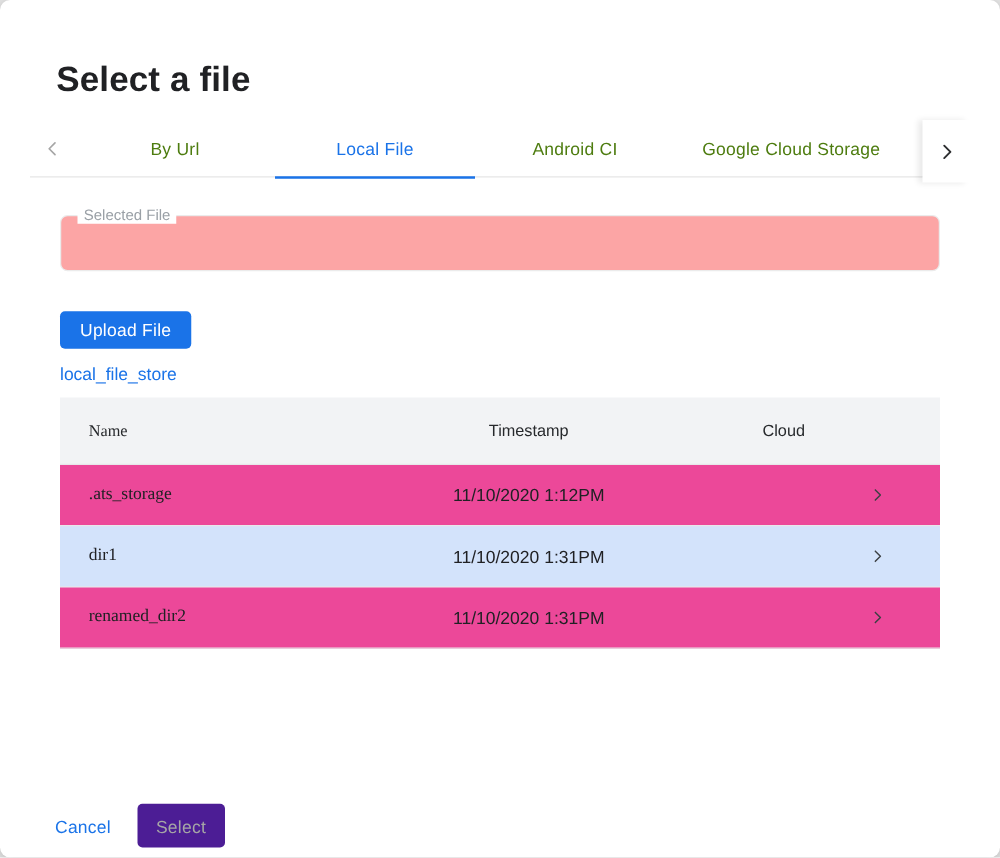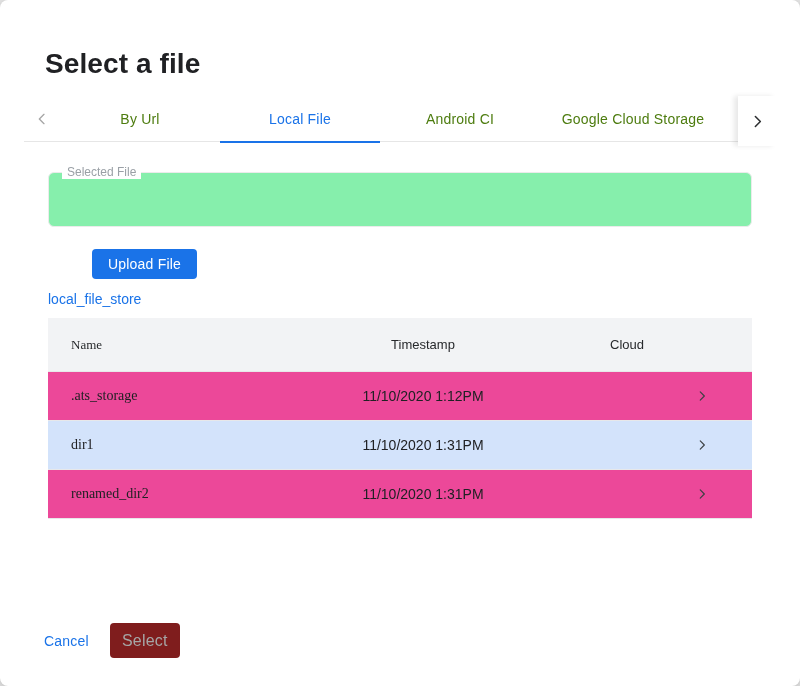--- a/index.html
+++ b/index.html
@@ -50,40 +50,40 @@
   .pager-right {
     position: absolute; right: 0; top: 0; width: 38px; height: 50px;
     display: flex; align-items: center; justify-content: center;
     background: #fff; border: none; cursor: pointer; z-index: 2;
     box-shadow: -4px 0 5px rgba(0,0,0,.09);
   }
   .pager-right svg { stroke: #2d2f31; }
 
   
   .field {
-    position: absolute; left: 48px; right: 48px; top: 172px; height: 55px;
-    border: 1px solid #ebebeb; border-radius: 6px; background: #86efac;
+    position: absolute; left: 48px; right: 48px; top: 172px; height: 45px;
+    border: 1px solid #ebebeb; border-radius: 6px; background: #fca5a5;
   }
   .field-label {
     position: absolute; top: -8px; left: 13px;
     background: #fff; padding: 0 5px;
     font-size: 12px; color: #9aa0a6;
   }
   .field input {
     width: 100%; height: 100%; border: none; outline: none;
     background: transparent; padding: 0 14px;
     font-family: inherit; font-size: 14px; color: #202124;
   }
 
   
   .upload-btn {
     position: absolute; left: 48px; top: 249px; height: 30px;
     padding: 0 16px; background: #1a73e8; color: #ffffff;
     font-family: inherit; font-size: 14px; font-weight: 500;
-    border: none; border-radius: 4px; cursor: pointer; letter-spacing: .2px; margin-left: 44px;
+    border: none; border-radius: 4px; cursor: pointer; letter-spacing: .2px;
   }
   .path-link {
     position: absolute; left: 48px; top: 291px;
     font-size: 14px; color: #1a73e8; text-decoration: none; cursor: pointer;
   }
 
   
   .table { position: absolute; left: 48px; right: 48px; top: 318px; }
   .thead, .trow {
     display: grid;
@@ -102,32 +102,32 @@
   }
   .trow.selected { background: #d3e3fb; }
   .cell-name { padding-left: 23px; font-family: Liberation Serif, serif; }
   .cell-ts { text-align: center; }
   .cell-size { padding-left: 62px; }
   .cell-chevron { display: flex; align-items: center; justify-content: center; }
   .cell-chevron svg { stroke: #3c4043; }
 
   
   .actions {
-    position: absolute; left: 36px; bottom: 28px;
+    position: absolute; left: 36px; bottom: 8px;
     display: flex; align-items: center; justify-content: center;
   }
   .cancel-btn {
     background: none; border: none; cursor: pointer;
     padding: 8px; font-family: inherit; font-size: 14px;
     font-weight: 500; color: #1a73e8; letter-spacing: .2px;
   }
   .select-btn {
     margin-left: 13px; width: 70px; height: 35px;
-    background: #7f1d1d; color: #a6a6a6;
-    font-family: inherit; font-size: 16px; font-weight: 500;
+    background: #4c1d95; color: #a6a6a6;
+    font-family: inherit; font-size: 14px; font-weight: 500;
     border: none; border-radius: 4px; letter-spacing: .2px;
   }
 </style>
 </head>
 <body>
 
 <div class="dialog">
 
   <h1 class="title">Select a file</h1>
 

